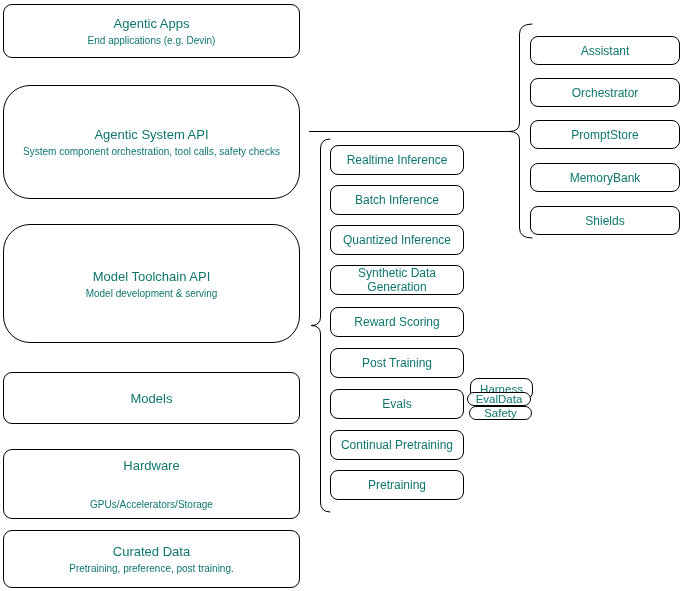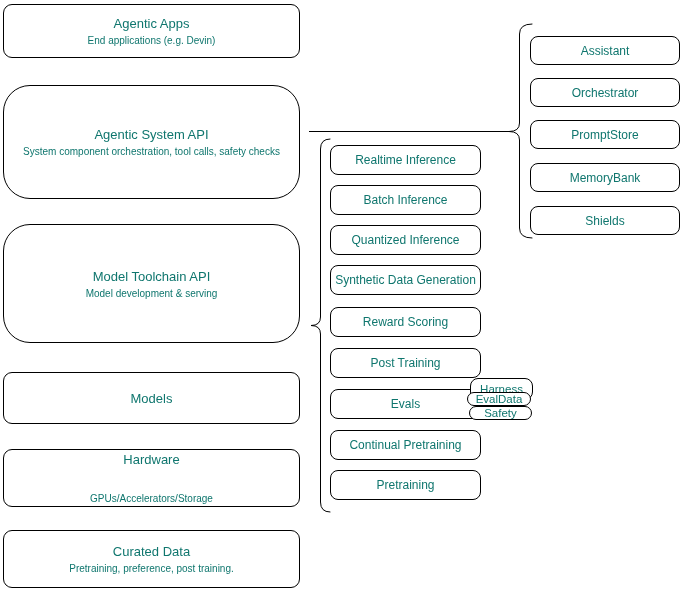--- a/index.html
+++ b/index.html
@@ -33,36 +33,36 @@
     display: flex;
     flex-direction: column;
     justify-content: center;
     align-items: center;
     text-align: center;
   }
   .lb0 { top: 4px;   height: 54px;  border-radius: 9px;  }
   .lb1 { top: 85px;  height: 114px; border-radius: 27px; }
   .lb2 { top: 224px; height: 119px; border-radius: 27px; }
   .lb3 { top: 372px; height: 52px;  border-radius: 9px;  }
-  .lb4 { top: 449px; height: 58px;  border-radius: 9px; gap: 22px;  }
+  .lb4 { top: 449px; height: 70px;  border-radius: 9px; gap: 22px;  }
   .lb5 { top: 530px; height: 58px;  border-radius: 9px;  }
   .box-title {
     font-size: 13px;
     line-height: 17px;
   }
   .box-sub {
     font-size: 10px;
     line-height: 13px;
     margin-top: 2px;
   }
   
   .mbox {
     position: absolute;
     left: 330px;
-    width: 151px;
+    width: 134px;
     height: 30px;
     box-sizing: border-box;
     border: 1px solid #000000;
     border-radius: 8px;
     background: #ffffff;
     display: flex;
     align-items: center;
     justify-content: center;
     text-align: center;
     font-size: 12px;

